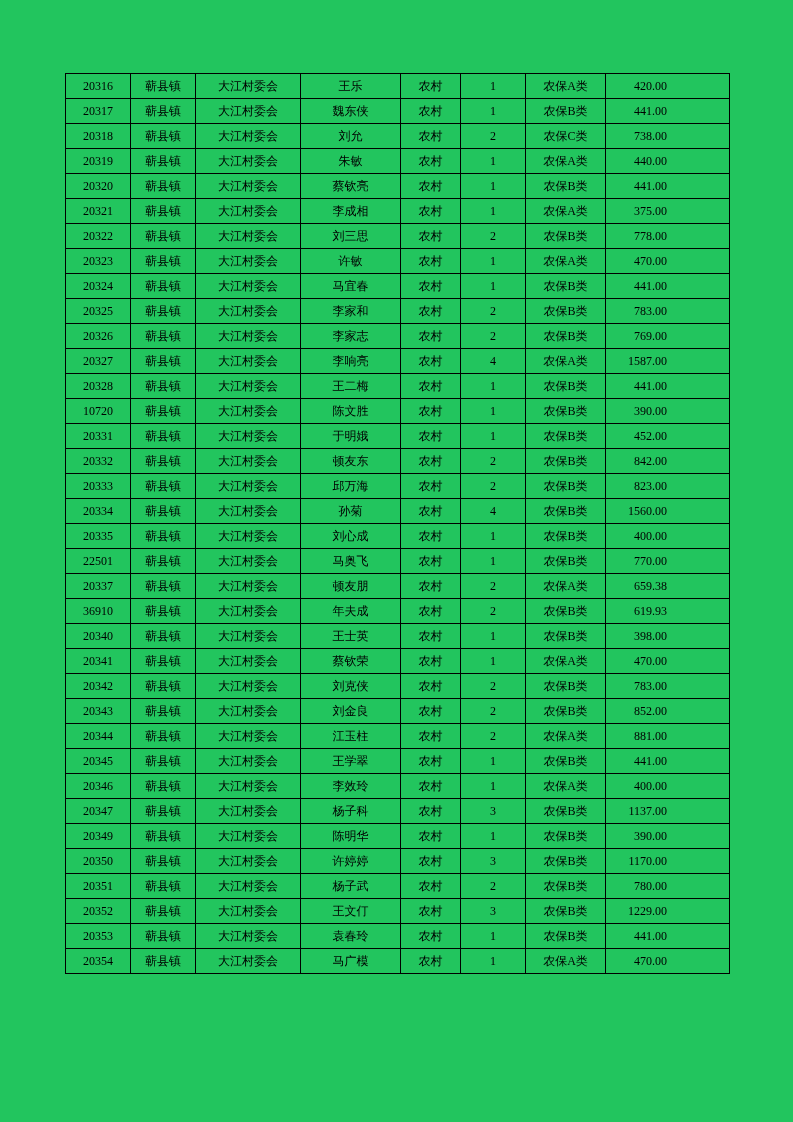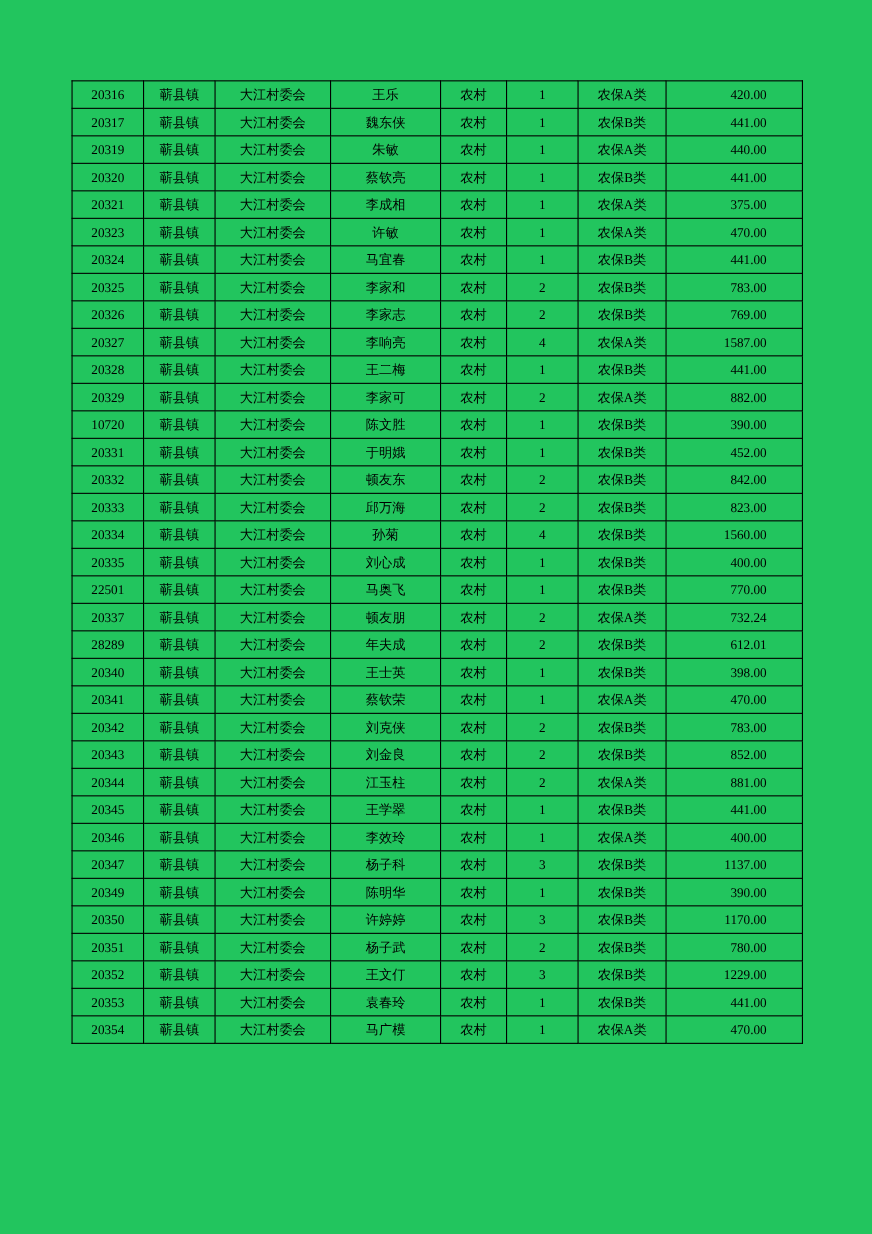--- a/index.html
+++ b/index.html
@@ -33,21 +33,21 @@
     height: 24px;
     padding: 0;
     font-size: 12px;
     line-height: 24px;
     text-align: center;
     white-space: nowrap;
     overflow: hidden;
   }
   table.data-table td.col-amount {
     text-align: right;
-    padding-right: 32px;
+    padding-right: 62px;
   }
 </style>
 </head>
 <body>
 
 <div class="page">
   <table class="data-table">
     <colgroup>
       <col style="width:65px">
       <col style="width:65px">
@@ -73,20 +73,30 @@
           <td class="col-id">20317</td>
           <td class="col-town">蕲县镇</td>
           <td class="col-village">大江村委会</td>
           <td class="col-name">魏东侠</td>
           <td class="col-residence">农村</td>
           <td class="col-count">1</td>
           <td class="col-category">农保B类</td>
           <td class="col-amount">441.00</td>
         </tr>
         <tr>
+          <td class="col-id">20318</td>
+          <td class="col-town">蕲县镇</td>
+          <td class="col-village">大江村委会</td>
+          <td class="col-name">刘允</td>
+          <td class="col-residence">农村</td>
+          <td class="col-count">2</td>
+          <td class="col-category">农保C类</td>
+          <td class="col-amount">738.00</td>
+        </tr>
+        <tr>
           <td class="col-id">20319</td>
           <td class="col-town">蕲县镇</td>
           <td class="col-village">大江村委会</td>
           <td class="col-name">朱敏</td>
           <td class="col-residence">农村</td>
           <td class="col-count">1</td>
           <td class="col-category">农保A类</td>
           <td class="col-amount">440.00</td>
         </tr>
         <tr>
@@ -103,20 +113,30 @@
           <td class="col-id">20321</td>
           <td class="col-town">蕲县镇</td>
           <td class="col-village">大江村委会</td>
           <td class="col-name">李成相</td>
           <td class="col-residence">农村</td>
           <td class="col-count">1</td>
           <td class="col-category">农保A类</td>
           <td class="col-amount">375.00</td>
         </tr>
         <tr>
+          <td class="col-id">20322</td>
+          <td class="col-town">蕲县镇</td>
+          <td class="col-village">大江村委会</td>
+          <td class="col-name">刘三思</td>
+          <td class="col-residence">农村</td>
+          <td class="col-count">2</td>
+          <td class="col-category">农保B类</td>
+          <td class="col-amount">778.00</td>
+        </tr>
+        <tr>
           <td class="col-id">20323</td>
           <td class="col-town">蕲县镇</td>
           <td class="col-village">大江村委会</td>
           <td class="col-name">许敏</td>
           <td class="col-residence">农村</td>
           <td class="col-count">1</td>
           <td class="col-category">农保A类</td>
           <td class="col-amount">470.00</td>
         </tr>
         <tr>
@@ -163,30 +183,20 @@
           <td class="col-id">20328</td>
           <td class="col-town">蕲县镇</td>
           <td class="col-village">大江村委会</td>
           <td class="col-name">王二梅</td>
           <td class="col-residence">农村</td>
           <td class="col-count">1</td>
           <td class="col-category">农保B类</td>
           <td class="col-amount">441.00</td>
         </tr>
         <tr>
-          <td class="col-id">20329</td>
-          <td class="col-town">蕲县镇</td>
-          <td class="col-village">大江村委会</td>
-          <td class="col-name">李家可</td>
-          <td class="col-residence">农村</td>
-          <td class="col-count">2</td>
-          <td class="col-category">农保A类</td>
-          <td class="col-amount">882.00</td>
-        </tr>
-        <tr>
           <td class="col-id">10720</td>
           <td class="col-town">蕲县镇</td>
           <td class="col-village">大江村委会</td>
           <td class="col-name">陈文胜</td>
           <td class="col-residence">农村</td>
           <td class="col-count">1</td>
           <td class="col-category">农保B类</td>
           <td class="col-amount">390.00</td>
         </tr>
         <tr>
@@ -250,31 +260,31 @@
           <td class="col-amount">770.00</td>
         </tr>
         <tr>
           <td class="col-id">20337</td>
           <td class="col-town">蕲县镇</td>
           <td class="col-village">大江村委会</td>
           <td class="col-name">顿友朋</td>
           <td class="col-residence">农村</td>
           <td class="col-count">2</td>
           <td class="col-category">农保A类</td>
-          <td class="col-amount">732.24</td>
-        </tr>
-        <tr>
-          <td class="col-id">28289</td>
+          <td class="col-amount">659.38</td>
+        </tr>
+        <tr>
+          <td class="col-id">36910</td>
           <td class="col-town">蕲县镇</td>
           <td class="col-village">大江村委会</td>
           <td class="col-name">年夫成</td>
           <td class="col-residence">农村</td>
           <td class="col-count">2</td>
           <td class="col-category">农保B类</td>
-          <td class="col-amount">612.01</td>
+          <td class="col-amount">619.93</td>
         </tr>
         <tr>
           <td class="col-id">20340</td>
           <td class="col-town">蕲县镇</td>
           <td class="col-village">大江村委会</td>
           <td class="col-name">王士英</td>
           <td class="col-residence">农村</td>
           <td class="col-count">1</td>
           <td class="col-category">农保B类</td>
           <td class="col-amount">398.00</td>

